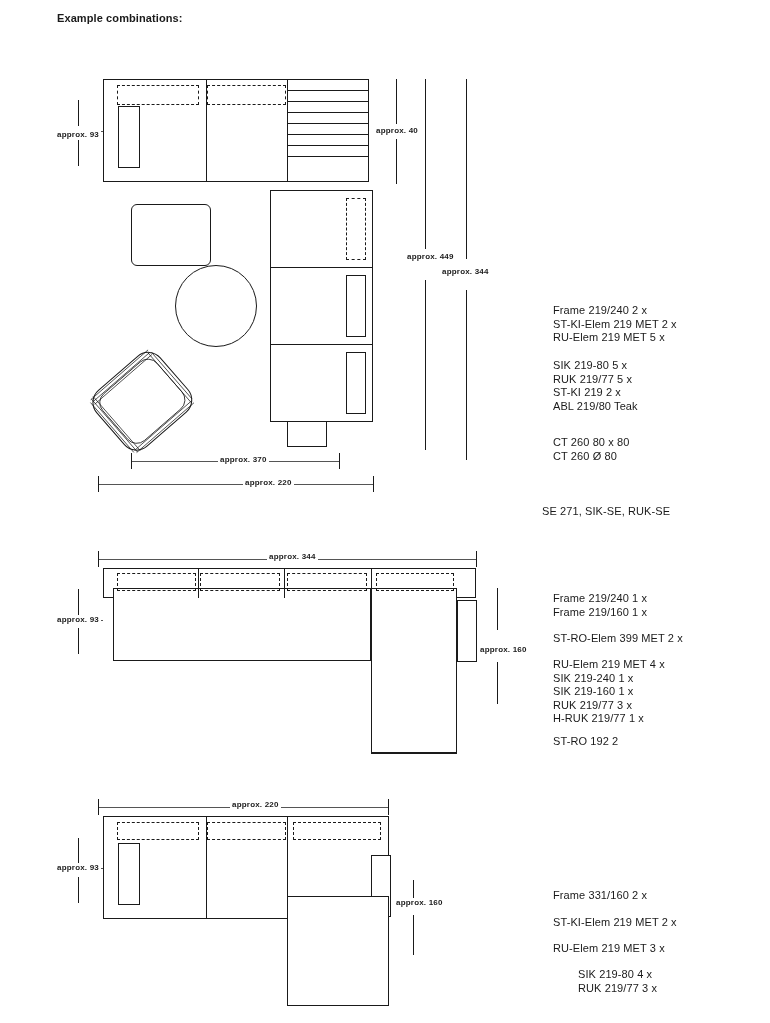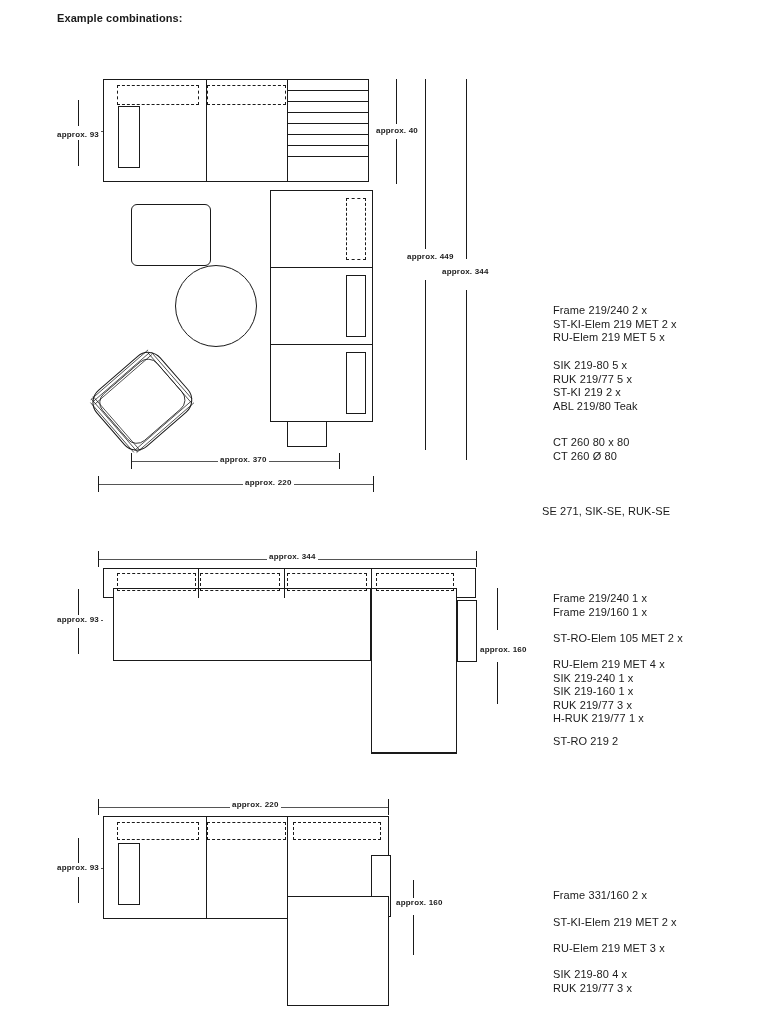--- a/index.html
+++ b/index.html
@@ -217,27 +217,27 @@
     <div class="vline" style="left:78px;top:628px;height:26px;"></div>
     <div class="dimlabel" style="left:55px;top:615px;">approx. 93</div>
 
     <div class="vline" style="left:497px;top:588px;height:42px;"></div>
     <div class="vline" style="left:497px;top:662px;height:42px;"></div>
     <div class="dimlabel" style="left:478px;top:645px;">approx. 160</div>
   </div>
 
   <div class="speclist" style="left:553px;top:592px;text-align:right;">Frame 219/240 1 x
 Frame 219/160 1 x</div>
-  <div class="speclist" style="left:553px;top:632px;">ST-RO-Elem 105 MET 2 x</div>
+  <div class="speclist" style="left:553px;top:632px;">ST-RO-Elem 399 MET 2 x</div>
   <div class="speclist" style="left:553px;top:658px;">RU-Elem 219 MET 4 x
 SIK 219-240 1 x
 SIK 219-160 1 x
 RUK 219/77 3 x
 H-RUK 219/77 1 x</div>
-  <div class="speclist" style="left:553px;top:735px;">ST-RO 219 2</div>
+  <div class="speclist" style="left:553px;top:735px;">ST-RO 192 2</div>
 
   <div class="abs" style="left:0;top:0;width:520px;height:1023px;">
 
     <div class="thinline" style="left:98px;top:807px;width:290px;"></div>
     <div class="vline" style="left:98px;top:799px;height:16px;"></div>
     <div class="vline" style="left:388px;top:799px;height:16px;"></div>
     <div class="dimlabel" style="left:230px;top:800px;">approx. 220</div>
 
     <div class="box" style="left:103px;top:816px;width:104px;height:103px;"></div>
     <div class="box" style="left:206px;top:816px;width:82px;height:103px;"></div>
@@ -259,16 +259,16 @@
     <div class="dimlabel" style="left:55px;top:863px;">approx. 93</div>
 
     <div class="vline" style="left:413px;top:880px;height:22px;"></div>
     <div class="vline" style="left:413px;top:915px;height:40px;"></div>
     <div class="dimlabel" style="left:394px;top:898px;">approx. 160</div>
   </div>
 
   <div class="speclist" style="left:553px;top:889px;">Frame 331/160 2 x</div>
   <div class="speclist" style="left:553px;top:916px;">ST-KI-Elem 219 MET 2 x</div>
   <div class="speclist" style="left:553px;top:942px;">RU-Elem 219 MET 3 x</div>
-  <div class="speclist" style="left:553px;top:968px;">SIK 219-80 4 x
+  <div class="speclist" style="left:578px;top:968px;">SIK 219-80 4 x
 RUK 219/77 3 x</div>
 
 </div>
 
 </body></html>

